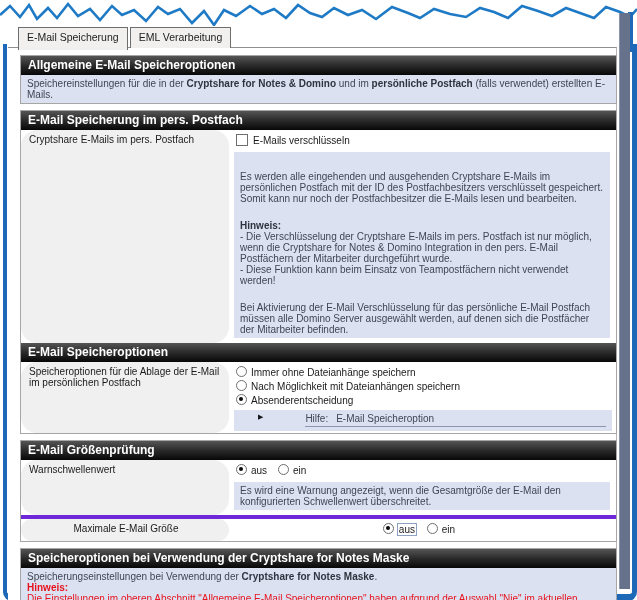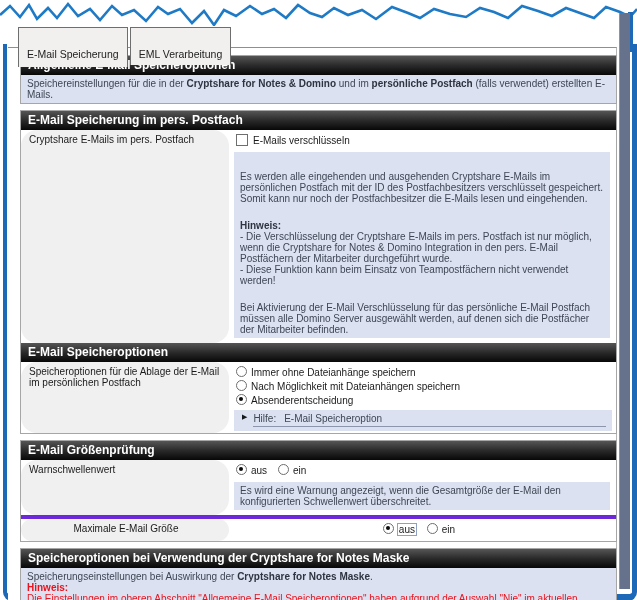--- a/index.html
+++ b/index.html
@@ -16,21 +16,21 @@
     position:absolute;left:3px;top:44px;width:625px;height:550px;
     border-left:4px solid #1e68b8;border-right:5px solid #1e68b8;border-bottom:7px solid #1e68b8;
     border-radius:0 0 9px 9px;pointer-events:none;
   }
   .frame-top-right{position:absolute;left:628px;top:12px;width:5px;height:40px;background:#1e68b8;}
   .slatebar{position:absolute;left:619px;top:13px;width:10px;height:576px;background:#66718c;border-left:1px solid #8a93a9;}
   
   .tabs{position:absolute;left:18px;top:27px;z-index:3;display:flex;}
   .tab{
     background:#f1f0ee;border:1px solid #6e6e6e;border-bottom:none;
-    padding:20px 8px 4px 8px;font-size:10.5px;color:#222;margin-right:2px;height:13px;
+    padding:3px 8px 4px 8px;font-size:10.5px;color:#222;margin-right:2px;height:13px;
   }
   .tab.active{position:relative;z-index:4;padding-bottom:6px;margin-bottom:-1px;}
   
   .content{
     position:absolute;left:8px;top:47px;width:609px;min-height:538px;
     border-top:1px solid #8f8f8f;border-right:1px solid #b5b5b5;
     background:#fff;padding:7px 0 0 12px;box-sizing:border-box;z-index:2;
   }
   .section{border:1px solid #a6a6a6;width:595px;margin-bottom:6px;background:#fff;}
   .hdr{
@@ -50,21 +50,21 @@
   .lav-block p{margin:16px 0 5px 0;padding:0;}
   .lav-block p:last-child{margin-bottom:0;}
   b.inb{font-weight:bold;color:#2e3440;}
   
   .checkbox{display:inline-block;width:10px;height:10px;border:1px solid #6e6e6e;background:#fff;margin-right:5px;vertical-align:-2px;}
   .radio{display:inline-block;width:9px;height:9px;border:1px solid #6e6e6e;border-radius:50%;background:#fff;margin-right:4px;vertical-align:-1px;position:relative;}
   .radio.checked::after{content:"";position:absolute;left:2px;top:2px;width:4px;height:4px;border-radius:50%;background:#0a0a0a;}
   .optline{line-height:14px;white-space:nowrap;}
   .focusbox{outline:1px solid #8fa0c2;padding:0 1px;}
   
-  .helprow{background:#dbe1f1;padding:3px 6px 4px 6px;display:flex;align-items:flex-start;cursor:pointer;}
+  .helprow{background:#dbe1f1;padding:3px 6px 4px 22px;display:flex;align-items:flex-start;cursor:pointer;gap:36px;}
   .twisty{color:#15181d;font-size:7px;margin:0 6px 2px 2px;}
   .helpline{flex:1;border-bottom:1px solid #8b96ac;padding-bottom:2px;color:#3f4654;}
   .helpline .topic{margin-left:8px;}
   
   .onoff .radio{margin-left:0;}
   .onoff span.txt{margin-right:8px;}
   
   .redhint{color:#e8131d;}
   .red-title{color:#e8131d;font-weight:bold;}
 </style>
@@ -95,21 +95,21 @@
 
   <div class="section">
     <div class="hdr">E-Mail Speicherung im pers. Postfach</div>
     <div class="row">
       <div class="lbl">Cryptshare E-Mails im pers. Postfach</div>
       <div class="ctl">
         <div class="ctl-inner optline">
           <span class="checkbox"></span><span>E-Mails verschlüsseln</span>
         </div>
         <div class="lav lav-block">
-          <p><span>Es werden alle eingehenden und ausgehenden Cryptshare E-Mails im persönlichen Postfach mit der ID des Postfachbesitzers verschlüsselt gespeichert.</span><br><span>Somit kann nur noch der Postfachbesitzer die E-Mails lesen und eingehenden.</span></p>
+          <p><span>Es werden alle eingehenden und ausgehenden Cryptshare E-Mails im persönlichen Postfach mit der ID des Postfachbesitzers verschlüsselt gespeichert.</span><br><span>Somit kann nur noch der Postfachbesitzer die E-Mails lesen und bearbeiten.</span></p>
           <p><b class="inb">Hinweis:</b><br><span>- Die Verschlüsselung der Cryptshare E-Mails im pers. Postfach ist nur möglich, wenn die Cryptshare for Notes &amp; Domino Integration in den pers. E-Mail Postfächern der Mitarbeiter durchgeführt wurde.</span><br><span>- Diese Funktion kann beim Einsatz von Teampostfächern nicht verwendet werden!</span></p>
           <p>Bei Aktivierung der E-Mail Verschlüsselung für das persönliche E-Mail Postfach müssen alle Domino Server ausgewählt werden, auf denen sich die Postfächer der Mitarbeiter befinden.</p>
         </div>
       </div>
     </div>
     <div class="hdr">E-Mail Speicheroptionen</div>
     <div class="row">
       <div class="lbl">
         <span>Speicheroptionen für die Ablage der E-Mail</span><br><span>im persönlichen Postfach</span>
       </div>
@@ -146,19 +146,19 @@
           <span class="radio checked"></span><span class="txt focusbox">aus</span>
           <span class="radio"></span><span class="txt">ein</span>
         </div>
       </div>
     </div>
   </div>
 
   <div class="section">
     <div class="hdr">Speicheroptionen bei Verwendung der Cryptshare for Notes Maske</div>
     <div class="lav">
-      <span>Speicherungseinstellungen bei Auswirkung der </span><b class="inb">Cryptshare for Notes Maske</b><span>.</span><br>
+      <span>Speicherungseinstellungen bei Verwendung der </span><b class="inb">Cryptshare for Notes Maske</b><span>.</span><br>
       <span class="red-title">Hinweis:</span><br>
       <span class="redhint">Die Einstellungen im oberen Abschnitt "Allgemeine E-Mail Speicheroptionen" haben aufgrund der Auswahl "Nie" im aktuellen Abschnitt auf die in der Aktivierung for Notes Maske erstellten E-Mails keine Auswirkung mehr.</span>
     </div>
   </div>
 
 </div>
 
 </body></html>

